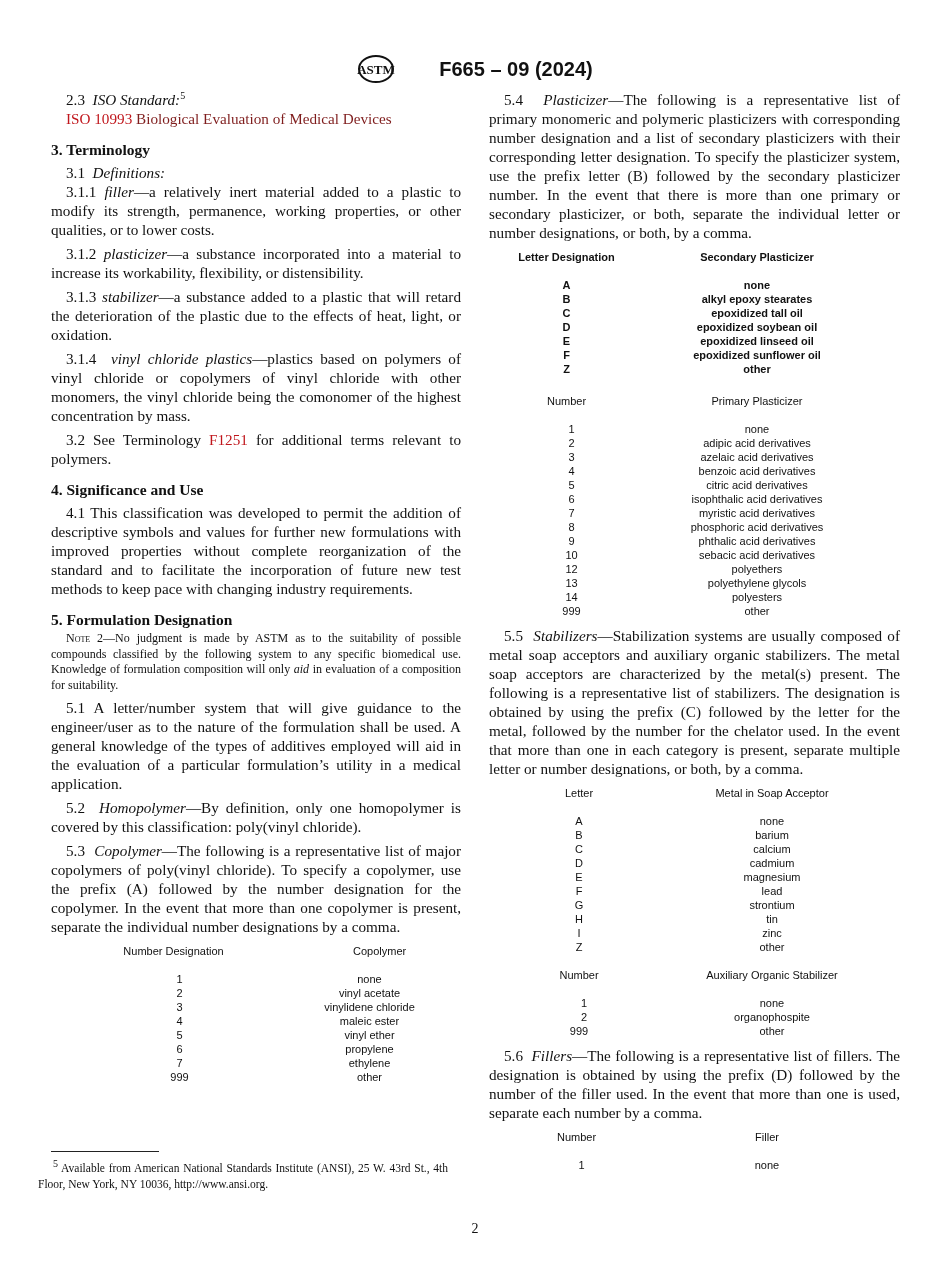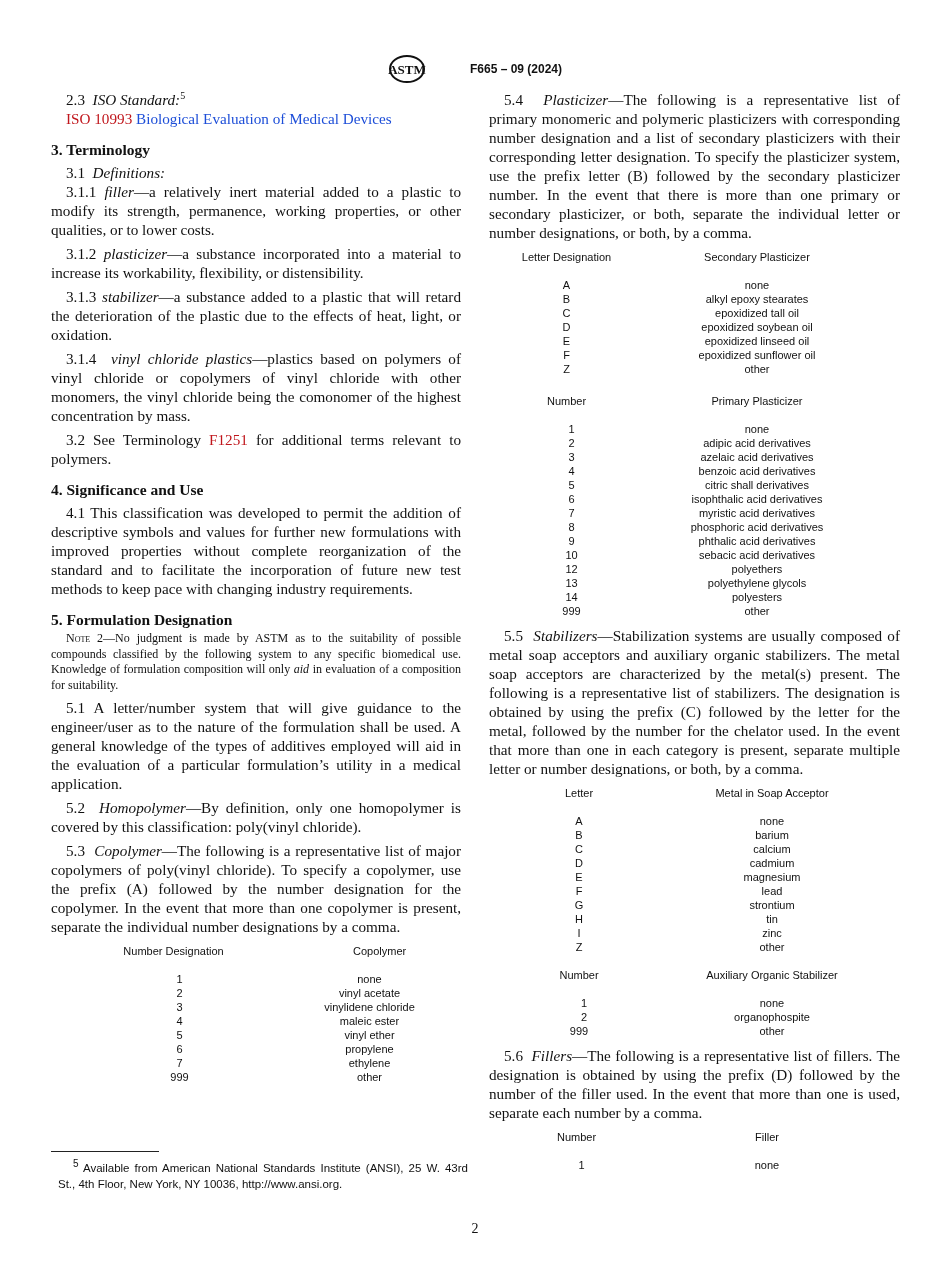--- a/index.html
+++ b/index.html
@@ -1,45 +1,45 @@
 <!DOCTYPE html>
 <html><head>
   <meta charset="utf-8">
   <style>
     html, body { margin: 0; padding: 0; background: #ffffff; }
     body { width: 950px; height: 1272px; position: relative; overflow: hidden; color: #111; }
     .serif { font-family: "Liberation Serif", "DejaVu Serif", serif; }
 
     .header { position: absolute; top: 53px; left: 0; width: 950px; height: 32px; display: flex; justify-content: center; align-items: center; gap: 36px; }
     .header .logo { width: 38px; height: 30px; margin-right: 8px; }
-    .header .title { font-family: "Liberation Sans", "DejaVu Sans", sans-serif; font-weight: bold; font-size: 12px; color: #111; }
+    .header .title { font-family: "Liberation Sans", "DejaVu Sans", sans-serif; font-weight: bold; font-size: 20px; color: #111; }
 
     .col { position: absolute; top: 90px; width: 410px; }
     .col.left { left: 51px; }
     .col.right { left: 489px; }
 
     .p { font-family: "Liberation Serif", "DejaVu Serif", serif; font-size: 15.2px; line-height: 19px; text-align: justify; margin: 0 0 5px 0; }
     .p.indent { text-indent: 15px; }
     .p.tight { margin-bottom: 0; }
     .h { font-family: "Liberation Serif", "DejaVu Serif", serif; font-weight: bold; font-size: 15.5px; line-height: 19px; margin: 12px 0 4px 0; }
     .note { font-family: "Liberation Serif", "DejaVu Serif", serif; font-size: 12px; line-height: 15.5px; text-align: justify; text-indent: 15px; margin: 0 0 5px 0; }
     .note .sc { font-variant: small-caps; }
     i { font-style: italic; }
     .red { color: #c0161c; }
-    .blue { color: #1d4ed8; }
+    .blue { color: #7f1d1d; }
     sup { font-size: 10px; line-height: 0; }
 
     .tbl { font-family: "Liberation Sans", "DejaVu Sans", sans-serif; font-size: 11px; line-height: 14px; margin: 6px 0 8px 0; }
     .tbl .row { display: flex; }
     .tbl .c1 { width: 180px; text-align: center; }
     .tbl .c2 { flex: 1; text-align: center; }
     .tbl .hdr { margin-bottom: 14px; }
 
     .footnote-rule { position: absolute; left: 51px; top: 1151px; width: 108px; border-top: 1px solid #222; }
-    .footnote { position: absolute; left: 58px; top: 1160px; width: 410px; font-family: Liberation Sans, sans-serif; font-size: 11.5px; line-height: 16px; text-align: justify; text-indent: 15px; }
+    .footnote { position: absolute; left: 38px; top: 1160px; width: 410px; font-family: Liberation Serif, serif; font-size: 11.5px; line-height: 16px; text-align: justify; text-indent: 15px; }
     .pagenum { position: absolute; top: 1221px; left: 0; width: 950px; text-align: center; font-family: "Liberation Serif", "DejaVu Serif", serif; font-size: 14px; }
   </style>
 </head>
 <body>
 
 <div class="header">
   <svg class="logo" viewBox="0 0 38 30">
     <ellipse cx="19" cy="15" rx="17" ry="13" fill="none" stroke="#111" stroke-width="2"></ellipse>
     <text x="19" y="20" text-anchor="middle" font-family="Liberation Serif, serif" font-weight="bold" font-size="13" fill="#111">ASTM</text>
   </svg>
@@ -132,21 +132,21 @@
 <div class="footnote-rule"></div>
 <div class="footnote">
   <sup>5</sup><span> Available from American National Standards Institute (ANSI), 25 W. 43rd St., 4th Floor, New York, NY 10036, http://www.ansi.org.</span>
 </div>
 
 <div class="col right" style="width:411px;">
   <p class="p indent tight">
     <span>5.4</span>&nbsp; <i>Plasticizer</i><span>—The following is a representative list of primary monomeric and polymeric plasticizers with corresponding number designation and a list of secondary plasticizers with their corresponding letter designation. To specify the plasticizer system, use the prefix letter (B) followed by the secondary plasticizer number. In the event that there is more than one primary or secondary plasticizer, or both, separate the individual letter or number designations, or both, by a comma.</span>
   </p>
 
-  <div class="tbl" style="margin-top:8px;">
+  <div class="tbl" style="margin-top:8px;font-weight:bold;">
     <div class="row hdr">
       <div class="c1" style="width:155px;">Letter Designation</div>
       <div class="c2" style="margin-right:30px;">Secondary Plasticizer</div>
     </div>
     <div class="row">
         <div class="c1" style="width:155px;">A</div>
         <div class="c2" style="margin-right:30px;">none</div>
       </div>
     <div class="row">
         <div class="c1" style="width:155px;">B</div>
@@ -190,21 +190,21 @@
     <div class="row">
         <div class="c1" style="width:165px;">3</div>
         <div class="c2" style="margin-right:40px;">azelaic acid derivatives</div>
       </div>
     <div class="row">
         <div class="c1" style="width:165px;">4</div>
         <div class="c2" style="margin-right:40px;">benzoic acid derivatives</div>
       </div>
     <div class="row">
         <div class="c1" style="width:165px;">5</div>
-        <div class="c2" style="margin-right:40px;">citric shall derivatives</div>
+        <div class="c2" style="margin-right:40px;">citric acid derivatives</div>
       </div>
     <div class="row">
         <div class="c1" style="width:165px;">6</div>
         <div class="c2" style="margin-right:40px;">isophthalic acid derivatives</div>
       </div>
     <div class="row">
         <div class="c1" style="width:165px;">7</div>
         <div class="c2" style="margin-right:40px;">myristic acid derivatives</div>
       </div>
     <div class="row">

